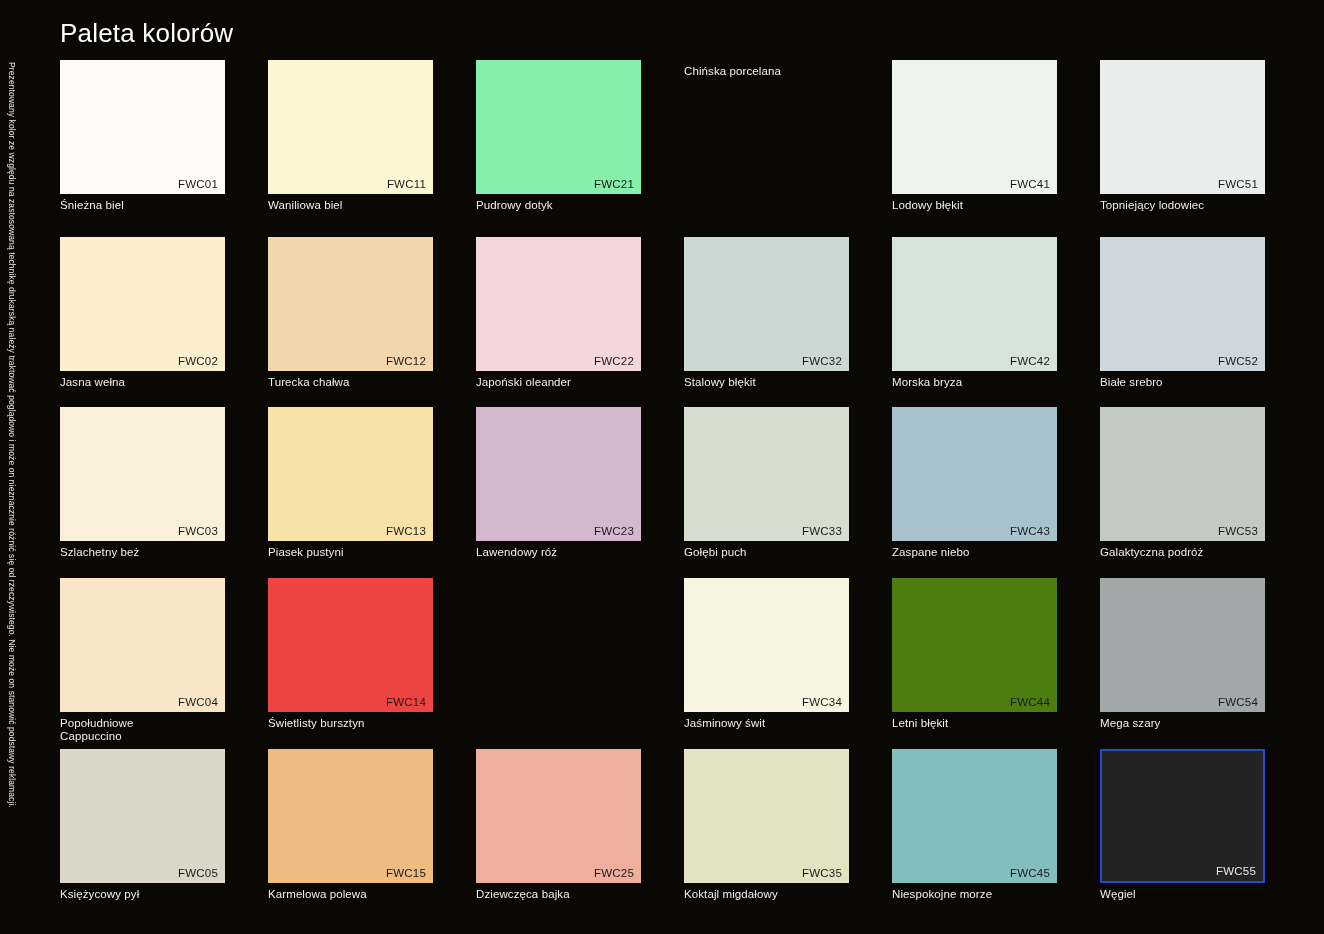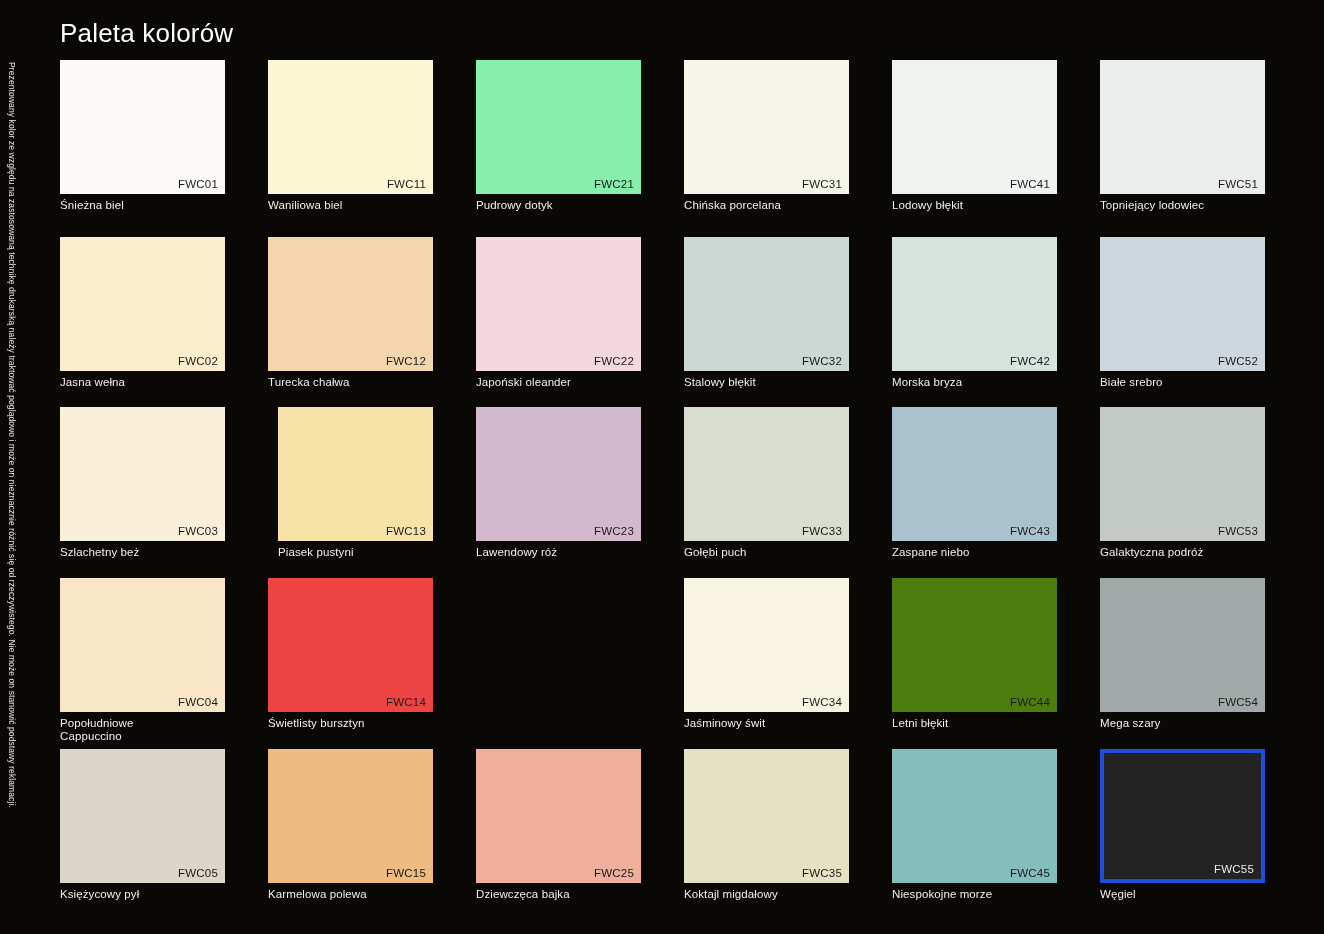--- a/index.html
+++ b/index.html
@@ -61,21 +61,21 @@
     position: relative;
   }
 
   .swatch-chip {
     position: relative;
     height: 134px;
     width: 100%;
     overflow: hidden;
   }
   .swatch-chip.dark-chip {
-    border: 4px solid #1d4ed8;
+    border: 2px solid #1d4ed8;
     text-align: center;
   }
 
   .swatch-code {
     position: absolute;
     right: 7px;
     bottom: 3px;
     font-size: 11.5px;
     line-height: 13px;
     color: #1b1b1b;
@@ -121,23 +121,20 @@
       </div>
       <div class="swatch-name">Waniliowa biel</div>
     </div>
     <div class="swatch-cell row-1" style="grid-area: 1 / 3;">
       <div class="swatch-chip" style="background: #86efac;">
         <span class="swatch-code">FWC21</span>
       </div>
       <div class="swatch-name">Pudrowy dotyk</div>
     </div>
     <div class="swatch-cell row-1" style="grid-area: 1 / 4;">
-      <div class="swatch-chip" style="background: rgb(245, 245, 233);">
-        <span class="swatch-code">FWC31</span>
-      </div>
       <div class="swatch-name">Chińska porcelana</div>
     </div>
     <div class="swatch-cell row-1" style="grid-area: 1 / 5;">
       <div class="swatch-chip" style="background: rgb(239, 243, 239);">
         <span class="swatch-code">FWC41</span>
       </div>
       <div class="swatch-name">Lodowy błękit</div>
     </div>
     <div class="swatch-cell row-1" style="grid-area: 1 / 6; border-radius: 8px;">
       <div class="swatch-chip" style="background: rgb(234, 237, 235);">
@@ -180,21 +177,21 @@
         <span class="swatch-code">FWC52</span>
       </div>
       <div class="swatch-name">Białe srebro</div>
     </div>
     <div class="swatch-cell row-3" style="grid-area: 3 / 1;">
       <div class="swatch-chip" style="background: rgb(250, 240, 218);">
         <span class="swatch-code">FWC03</span>
       </div>
       <div class="swatch-name">Szlachetny beż</div>
     </div>
-    <div class="swatch-cell row-3" style="grid-area: 3 / 2; margin-left: 10px;">
+    <div class="swatch-cell row-3" style="grid-area: 3 / 2;">
       <div class="swatch-chip" style="background: rgb(247, 226, 168);">
         <span class="swatch-code">FWC13</span>
       </div>
       <div class="swatch-name">Piasek pustyni</div>
     </div>
     <div class="swatch-cell row-3" style="grid-area: 3 / 3;">
       <div class="swatch-chip" style="background: rgb(212, 184, 206); padding-left: 7px;">
         <span class="swatch-code">FWC23</span>
       </div>
       <div class="swatch-name">Lawendowy róż</div>

